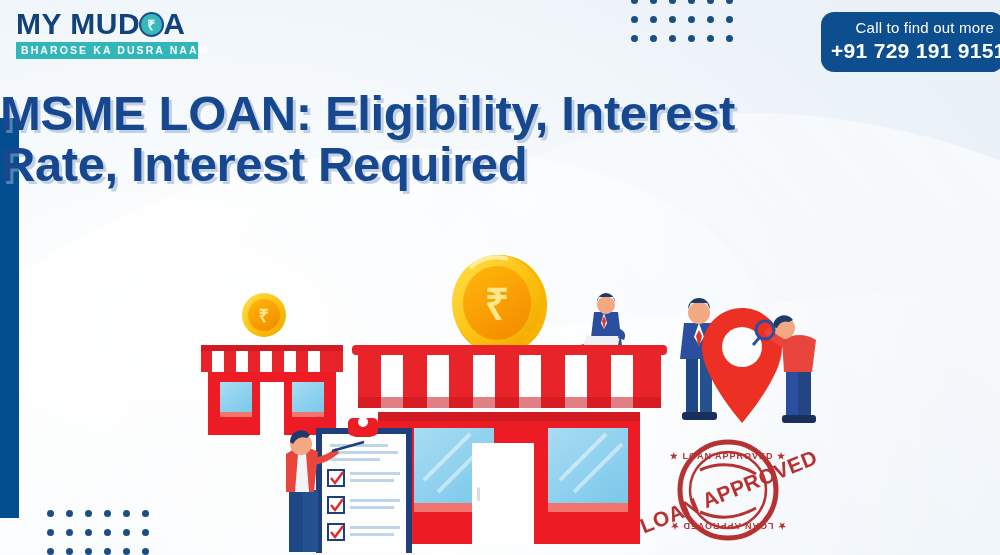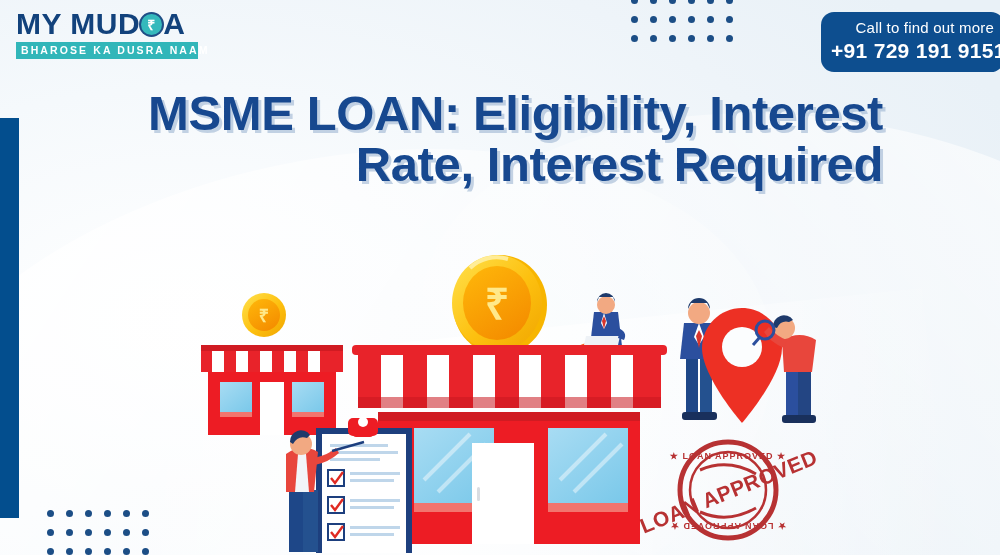--- a/index.html
+++ b/index.html
@@ -143,23 +143,23 @@
   }
   .dot-grid-bottom {
     left: 47px; top: 510px;
     grid-template-columns: repeat(6, 7px);
     grid-template-rows: repeat(3, 7px);
   }
 
   
   .headline {
     position: absolute;
-    left: 8px; top: 88px;
+    left: 0; top: 88px;
     width: 875px;
-    text-align: right;
+    text-align: left;
     font-family: "Liberation Sans", sans-serif;
     font-weight: 700;
     font-size: 49px;
     line-height: 51px;
     letter-spacing: -0.4px;
     color: #17488f;
     text-shadow: 3px 3px 0 rgba(150,175,205,0.55);
   }
   .headline .hl-line { display: block; }
 

